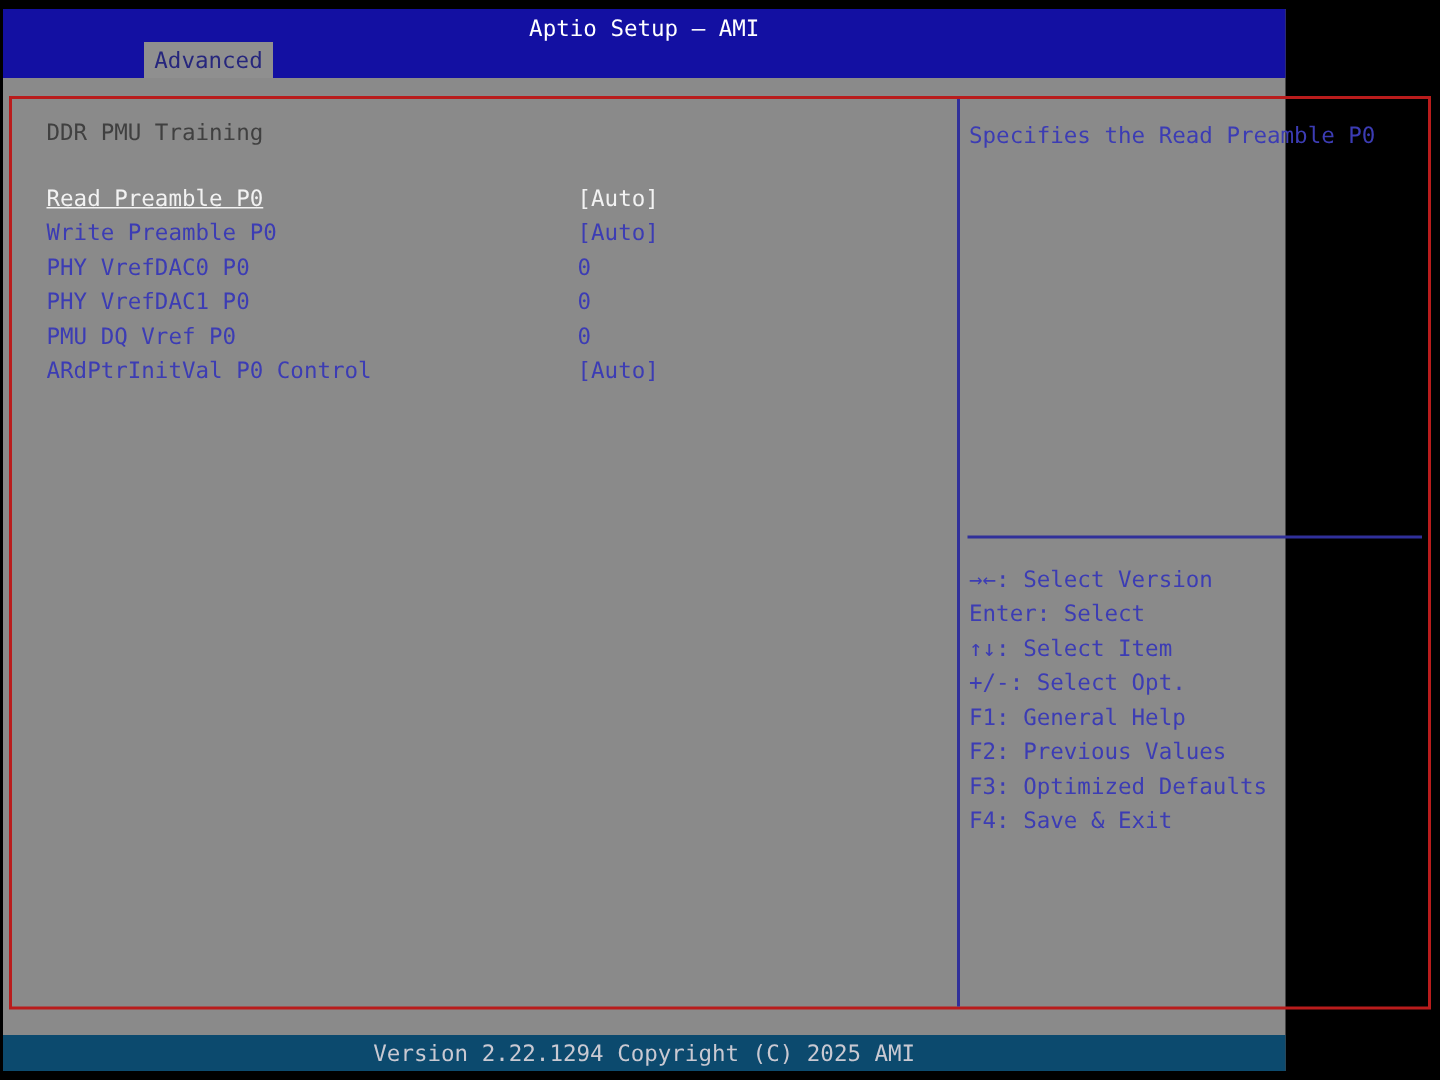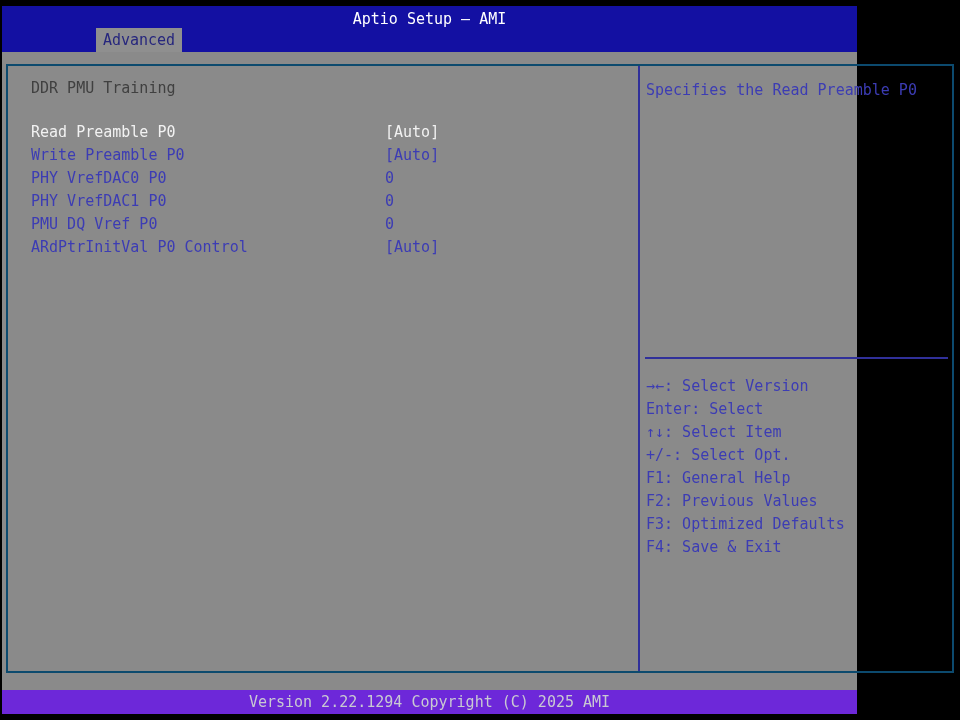--- a/index.html
+++ b/index.html
@@ -22,59 +22,59 @@
   }
   .tab {
     position:absolute; left:94px; top:22px; width:86px; height:24px;
     background:#8f8f8f; color:#26267d;
     text-align:center; line-height:24px;
   }
 
   
   .main-panel {
     position:absolute; left:4px; top:58px; width:948px; height:609px;
-    border:2px solid #0c4a6e;
+    border:2px solid #b91c1c;
     display:flex;
   }
   .options-pane {
     position:relative; width:630px; height:100%;
   }
   .help-pane {
     position:relative; flex:1; height:100%;
     border-left:2px solid #30309a;
   }
 
   
   .section-title {
     position:absolute; left:23px; top:13px; color:#404040;
   }
   .options-list { position:absolute; left:0; top:55px; width:100%; }
   .row {
     position:relative; height:23px; line-height:23px;
     color:#3c3cb4; padding-left:23px; cursor:default;
   }
   .row .val { position:absolute; left:377px; top:0; }
-  .row.selected { color:#f2f2f2; }
+  .row.selected { color:#f2f2f2;text-decoration:underline; }
 
   
   .help-description {
     position:absolute; left:6px; top:13px; right:4px;
     color:#3c3cb4; line-height:23px;
   }
   .help-divider {
     position:absolute; left:5px; right:4px; top:291px;
     border-top:2px solid #30309a;
   }
   .hotkey-list { position:absolute; left:6px; top:309px; width:100%; }
   .hotkey { height:23px; line-height:23px; color:#3c3cb4; white-space:pre; }
 
   
   .version-bar {
     position:absolute; left:0; top:684px; width:100%; height:24px;
-    background:#6d28d9; color:#c9c9d2;
+    background:#0c4a6e; color:#c9c9d2;
     text-align:center; line-height:24px;
   }
 </style>
 </head>
 <body>
 
 <div class="screen">
 
   <div class="header">
     <div class="header-title">Aptio Setup – AMI</div>

